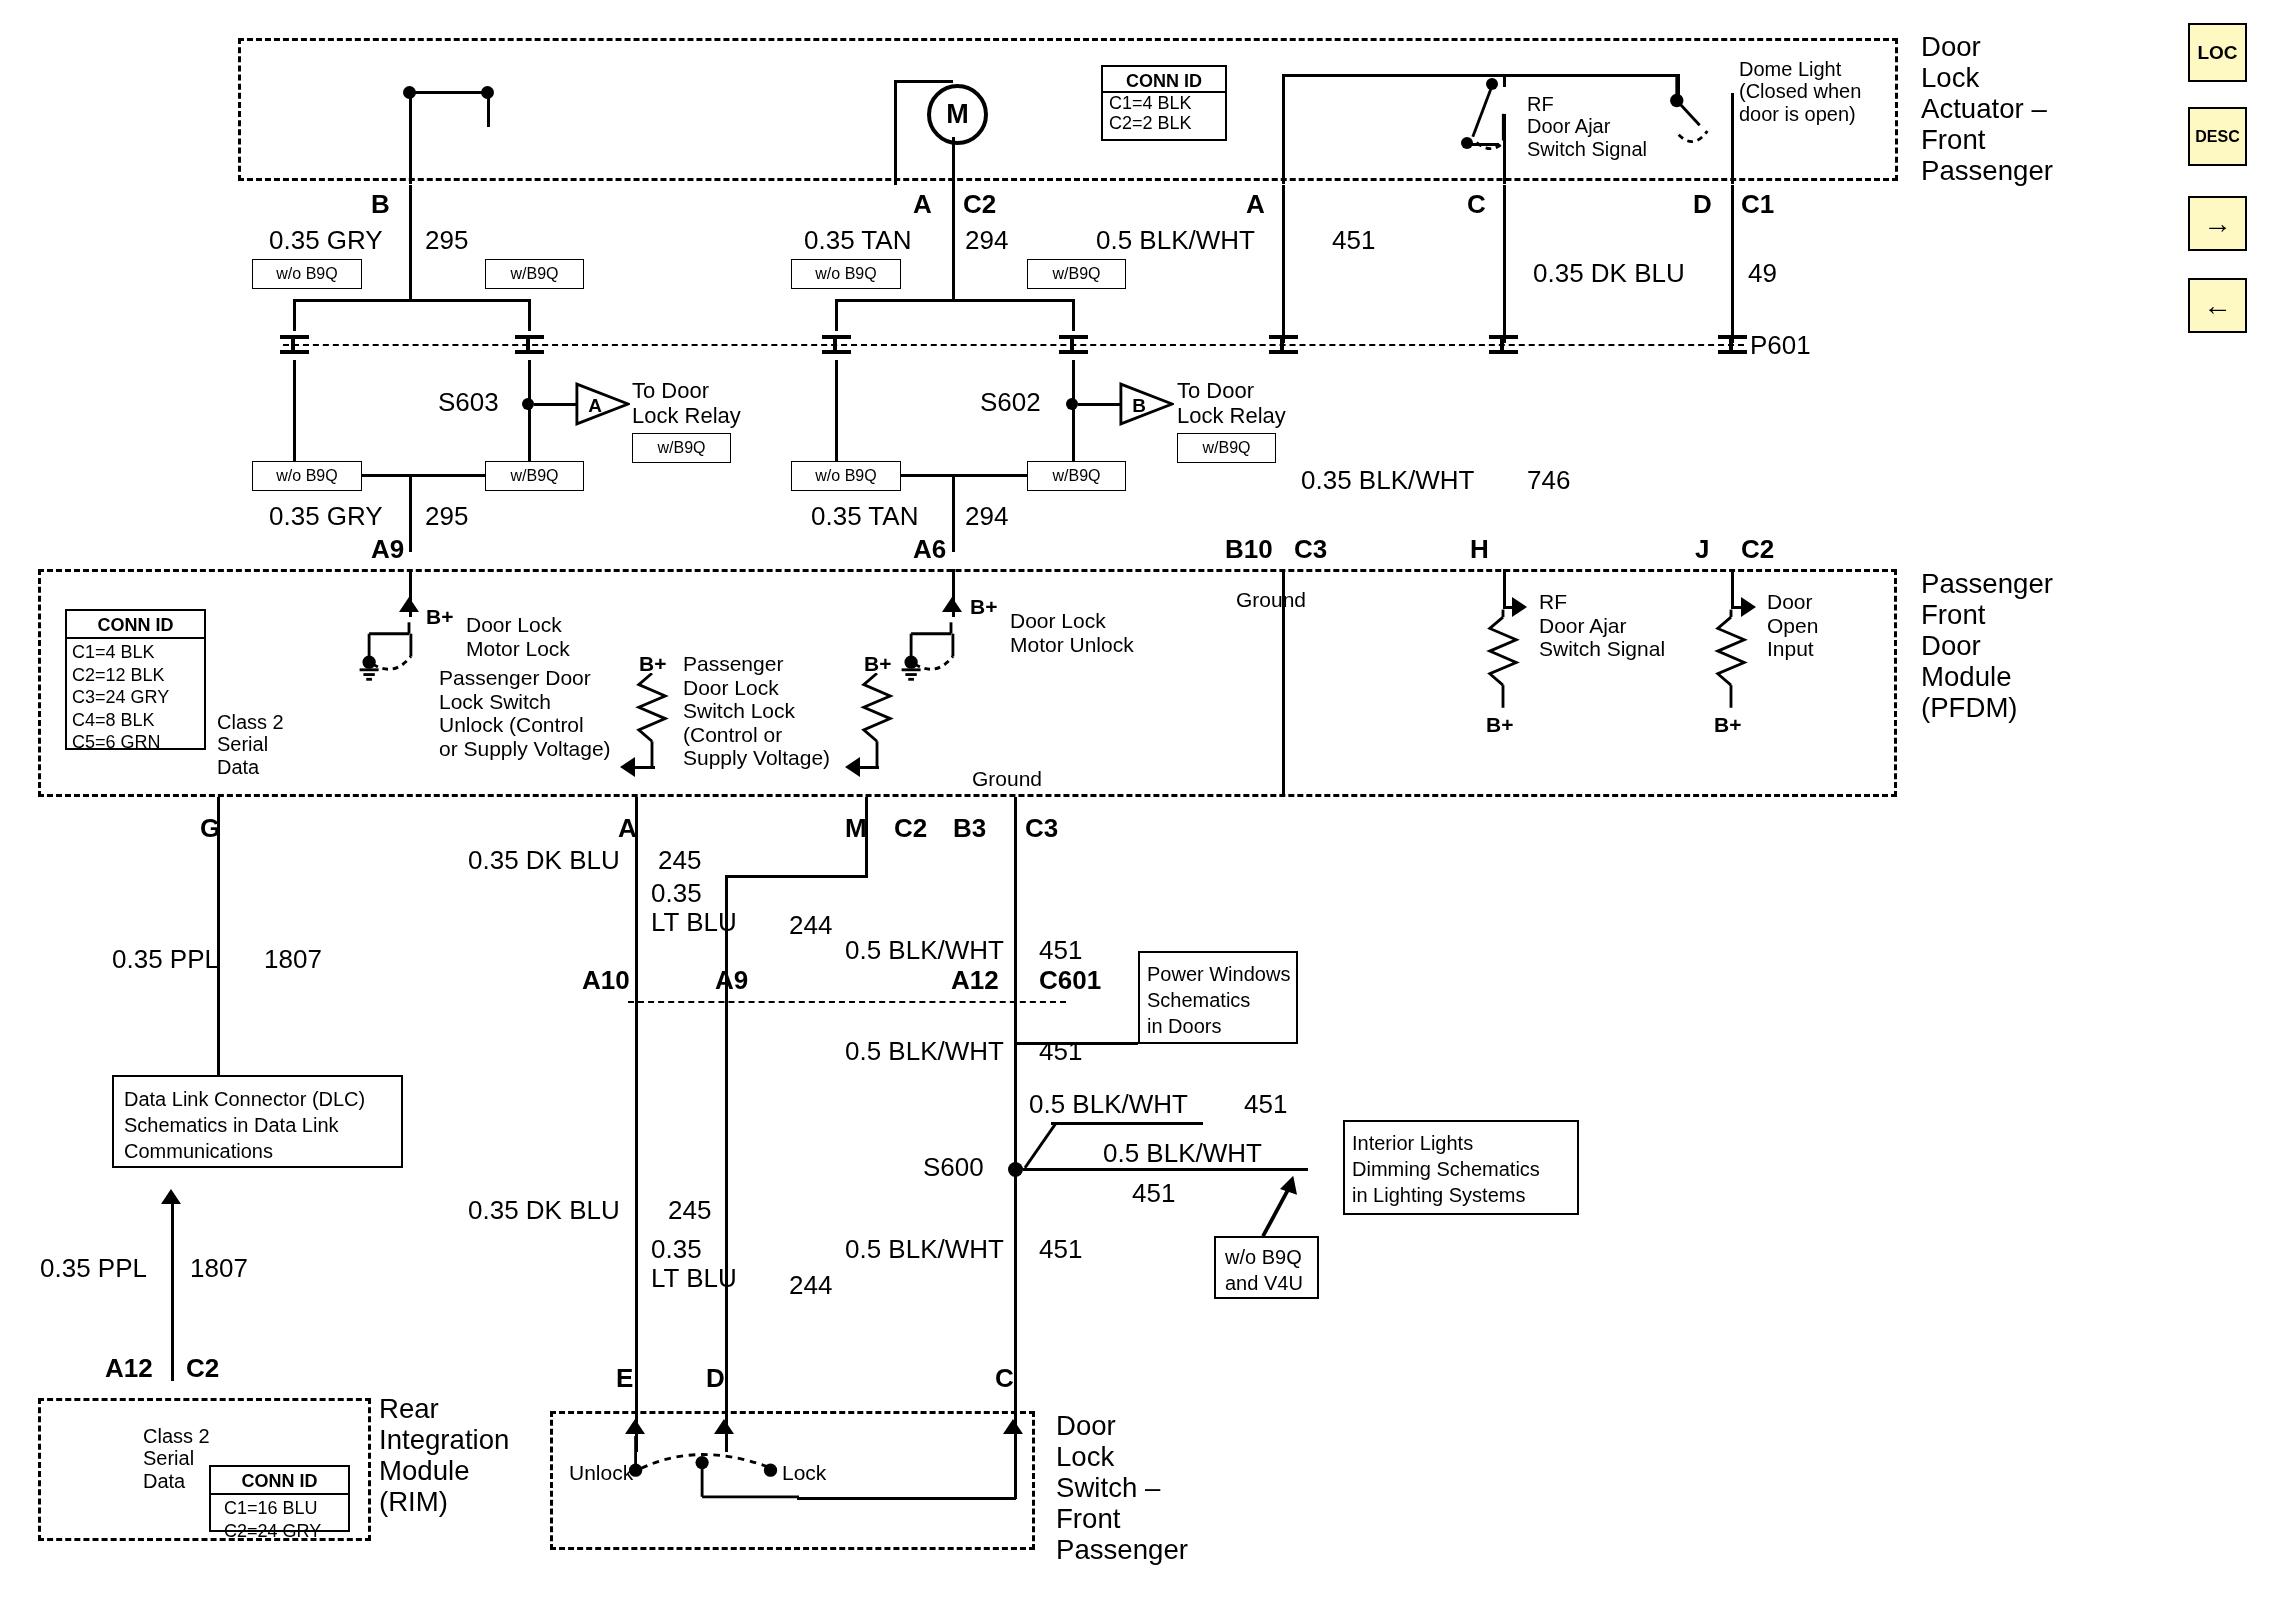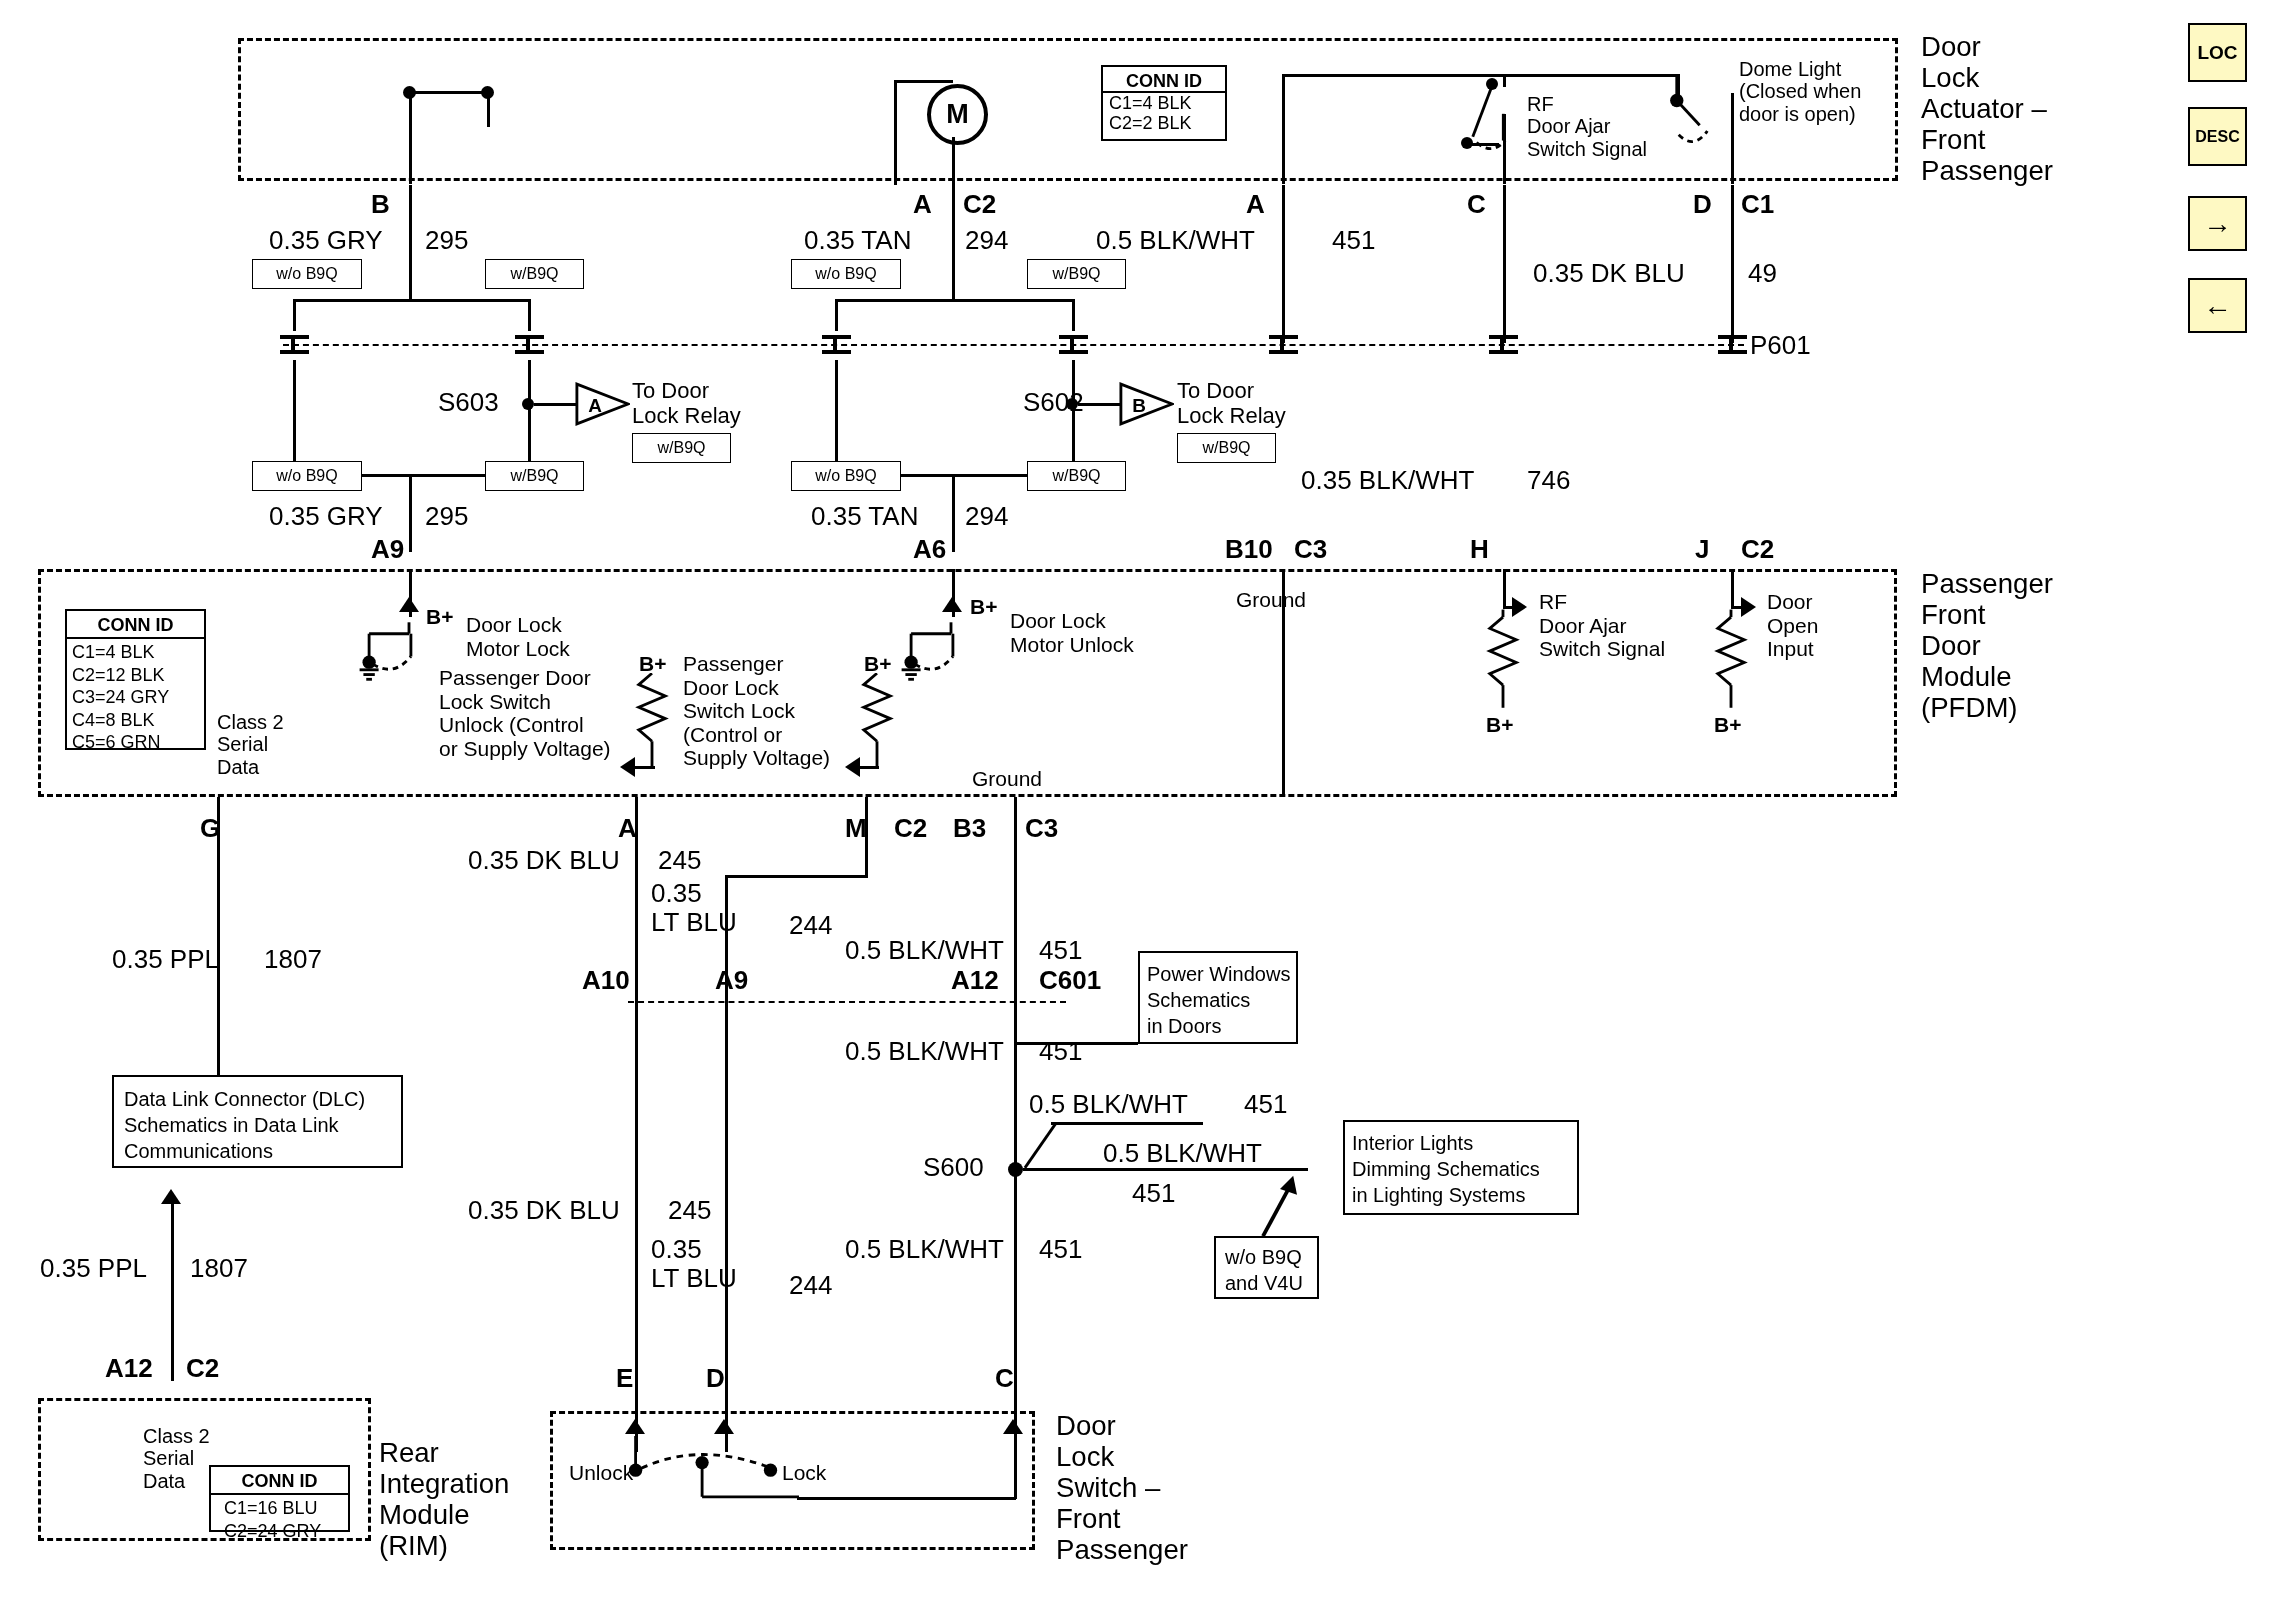--- a/index.html
+++ b/index.html
@@ -189,21 +189,21 @@
   <div class="hl" style="left:534px;top:403px;width:46px;"></div>
   <svg class="abs" style="left:575px;top:382px;width:55px;height:44px;" viewBox="0 0 58 46" width="55" height="44">
     <polygon points="2,2 56,23 2,44" fill="#fff" stroke="#000" stroke-width="3"></polygon>
     <text x="14" y="31" font-size="20" font-family="Liberation Sans" font-weight="bold">A</text>
   </svg>
   <div class="txt" style="left:632px;top:379px;font-size:22px;">To Door
 Lock Relay</div>
   <div class="smallbox" style="left:632px;top:433px;width:99px;height:30px;">w/B9Q</div>
 
   <div class="splice" style="left:1066px;top:398px;"></div>
-  <div class="txt" style="left:980px;top:388px;font-size:26px;margin-left:43px;">S602</div>
+  <div class="txt" style="left:980px;top:388px;font-size:26px;">S602</div>
   <div class="hl" style="left:1078px;top:403px;width:46px;"></div>
   <svg class="abs" style="left:1119px;top:382px;width:55px;height:44px;" viewBox="0 0 58 46" width="55" height="44">
     <polygon points="2,2 56,23 2,44" fill="#fff" stroke="#000" stroke-width="3"></polygon>
     <text x="14" y="31" font-size="20" font-family="Liberation Sans" font-weight="bold">B</text>
   </svg>
   <div class="txt" style="left:1177px;top:379px;font-size:22px;">To Door
 Lock Relay</div>
   <div class="smallbox" style="left:1177px;top:433px;width:99px;height:30px;">w/B9Q</div>
 
   <div class="hl" style="left:293px;top:474px;width:238px;"></div>
@@ -357,21 +357,21 @@
 Communications</div>
 
   <div class="vl" style="left:171px;top:1200px;height:181px;"></div>
   <div class="arrowU" style="left:161px;top:1189px;"></div>
   <div class="txt" style="left:40px;top:1254px;font-size:26px;">0.35 PPL</div>
   <div class="txt" style="left:190px;top:1254px;font-size:26px;">1807</div>
   <div class="txt b" style="left:105px;top:1354px;font-size:26px;">A12</div>
   <div class="txt b" style="left:186px;top:1354px;font-size:26px;">C2</div>
 
   <div class="dash" style="left:38px;top:1398px;width:333px;height:143px;"></div>
-  <div class="txt" style="left:379px;top:1394px;font-size:27.6px;margin-top:44px;">Rear
+  <div class="txt" style="left:379px;top:1394px;font-size:27.6px;">Rear
 Integration
 Module
 (RIM)</div>
   <div class="txt" style="left:143px;top:1425px;font-size:20px;">Class 2
 Serial
 Data</div>
   <div class="conn" style="left:209px;top:1465px;width:141px;height:67px;">
     <div class="b" style="text-align:center;">CONN ID</div>
   </div>
   <div class="hl" style="left:209px;top:1493px;width:141px;height:1.9px;"></div>

